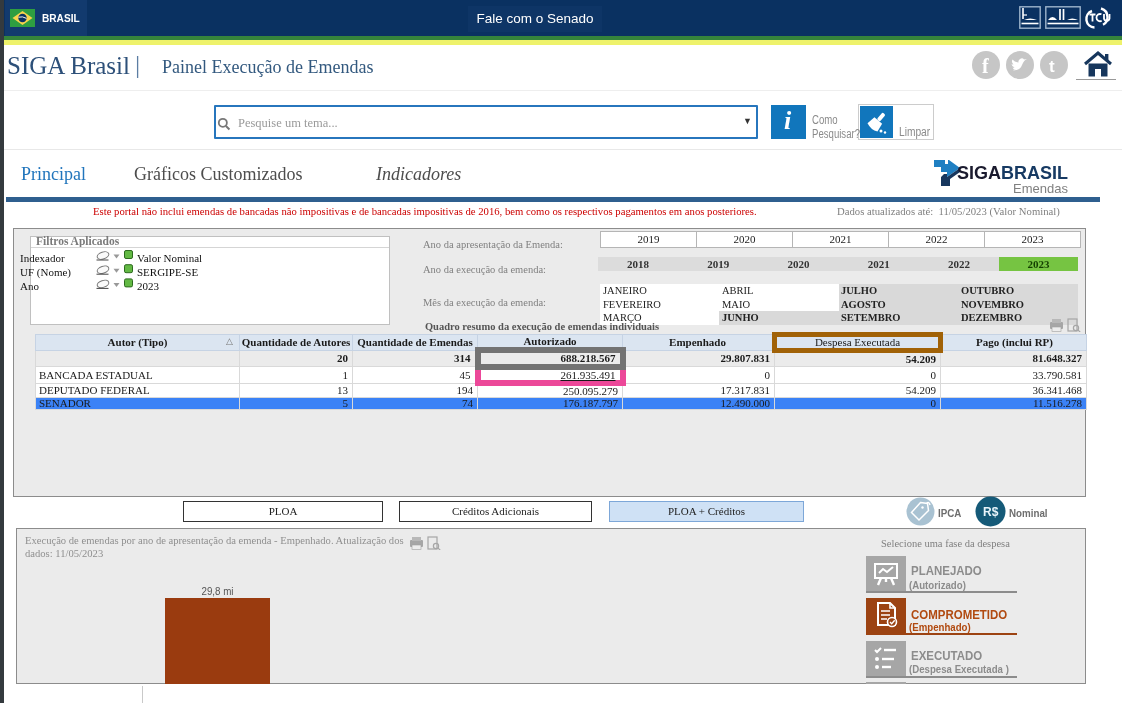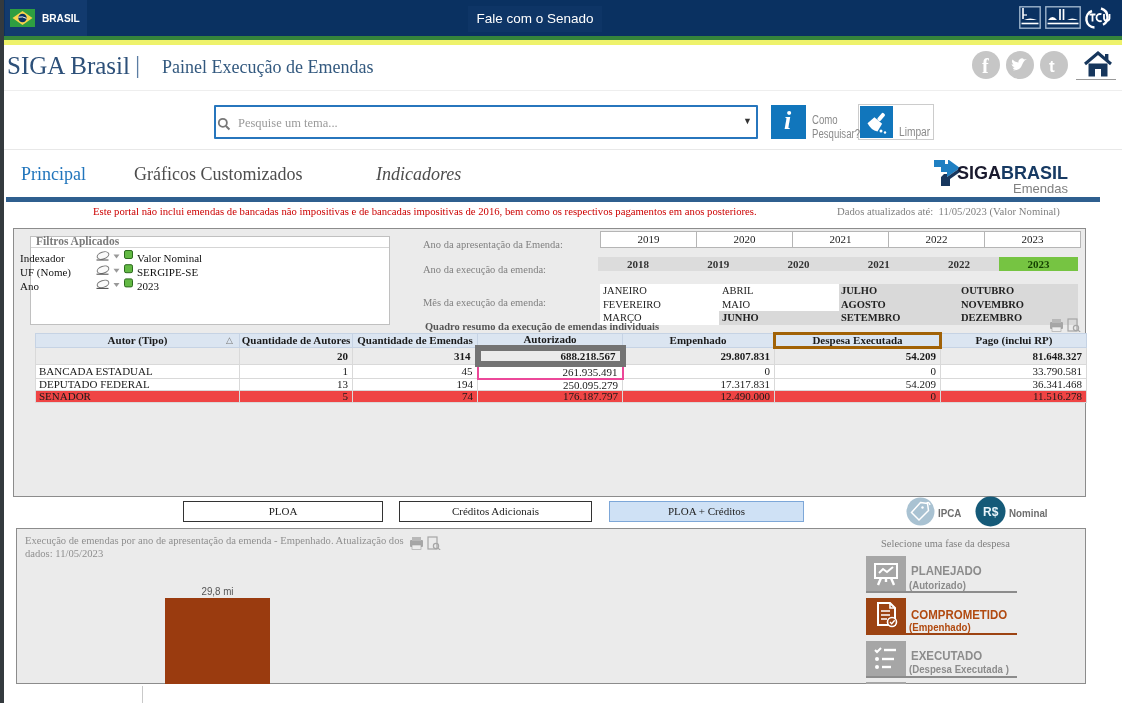--- a/index.html
+++ b/index.html
@@ -195,51 +195,51 @@
           <col style="width:166px">
           <col style="width:146px">
         </colgroup>
 <tbody>
           <tr style="background:#dbe5f1;height:13px;">
   <td style="border:1px solid #c6d3e4;font-weight:bold;text-align:center;position:relative;padding:0;white-space:nowrap;">Autor (Tipo) <span style="position:absolute;right:6px;top:1px;font-weight:normal;color:#777;font-size:9px;">△</span></td>
   <td style="border:1px solid #c6d3e4;font-weight:bold;text-align:center;padding:0;white-space:nowrap;">Quantidade de Autores</td>
   <td style="border:1px solid #c6d3e4;font-weight:bold;text-align:center;padding:0;white-space:nowrap;">Quantidade de Emendas</td>
   <td style="border:1px solid #c6d3e4;font-weight:bold;text-align:center;padding:0;white-space:nowrap;">Autorizado</td>
   <td style="border:1px solid #c6d3e4;font-weight:bold;text-align:center;padding:0;white-space:nowrap;">Empenhado</td>
-  <td style="border:3px solid #a16207;font-weight:bold;text-align:center;padding:0;white-space:nowrap;">Despesa Executada</td>
+  <td style="border:5px solid #a16207;font-weight:normal;text-align:center;padding:0;white-space:nowrap;">Despesa Executada</td>
   <td style="border:1px solid #c6d3e4;font-weight:bold;text-align:center;padding:0;white-space:nowrap;">Pago (inclui RP)</td>
 </tr>
 <tr style="background:#ebebeb;height:12px;font-weight:bold;">
   <td style="padding:0;border:1px solid #d9d9d9;"></td>
   <td style="padding:0;border:1px solid #d9d9d9;text-align:right;padding-right:4px;">20</td>
   <td style="padding:0;border:1px solid #d9d9d9;text-align:right;padding-right:4px;">314</td>
   <td style="padding:0;border:6px solid #737373;text-align:right;padding-right:4px;">688.218.567</td>
   <td style="padding:0;border:1px solid #d9d9d9;text-align:right;padding-right:4px;">29.807.831</td>
   <td style="padding:0;border:1px solid #d9d9d9;text-align:right;padding-right:4px;">54.209</td>
   <td style="padding:0;border:1px solid #d9d9d9;text-align:right;padding-right:4px;">81.648.327</td>
 </tr>
 <tr style="background:#fff;height:12px;">
   <td style="padding:0;border:1px solid #d9d9d9;padding-left:3px;">BANCADA ESTADUAL</td>
   <td style="padding:0;border:1px solid #d9d9d9;text-align:right;padding-right:4px;">1</td>
   <td style="padding:0;border:1px solid #d9d9d9;text-align:right;padding-right:4px;">45</td>
-  <td style="padding:0;border:2px solid #ec4899;text-align:right;padding-right:4px;">261.935.491</td>
+  <td style="padding:0;border:6px solid #ec4899;text-align:right;padding-right:4px;text-decoration:underline;">261.935.491</td>
   <td style="padding:0;border:1px solid #d9d9d9;text-align:right;padding-right:4px;">0</td>
   <td style="padding:0;border:1px solid #d9d9d9;text-align:right;padding-right:4px;">0</td>
   <td style="padding:0;border:1px solid #d9d9d9;text-align:right;padding-right:4px;">33.790.581</td>
 </tr>
 <tr style="background:#fff;height:12px;">
   <td style="padding:0;border:1px solid #d9d9d9;padding-left:3px;">DEPUTADO FEDERAL</td>
   <td style="padding:0;border:1px solid #d9d9d9;text-align:right;padding-right:4px;">13</td>
   <td style="padding:0;border:1px solid #d9d9d9;text-align:right;padding-right:4px;">194</td>
   <td style="padding:0;border:1px solid #d9d9d9;text-align:right;padding-right:4px;">250.095.279</td>
   <td style="padding:0;border:1px solid #d9d9d9;text-align:right;padding-right:4px;">17.317.831</td>
   <td style="padding:0;border:1px solid #d9d9d9;text-align:right;padding-right:4px;">54.209</td>
   <td style="padding:0;border:1px solid #d9d9d9;text-align:right;padding-right:4px;">36.341.468</td>
 </tr>
-<tr style="background:#ef4444;height:12px;">
+<tr style="background:#3b82f6;height:12px;">
   <td style="padding:0;border:1px solid #d9d9d9;padding-left:3px;">SENADOR</td>
   <td style="padding:0;border:1px solid #d9d9d9;text-align:right;padding-right:4px;">5</td>
   <td style="padding:0;border:1px solid #d9d9d9;text-align:right;padding-right:4px;">74</td>
   <td style="padding:0;border:1px solid #d9d9d9;text-align:right;padding-right:4px;">176.187.797</td>
   <td style="padding:0;border:1px solid #d9d9d9;text-align:right;padding-right:4px;">12.490.000</td>
   <td style="padding:0;border:1px solid #d9d9d9;text-align:right;padding-right:4px;">0</td>
   <td style="padding:0;border:1px solid #d9d9d9;text-align:right;padding-right:4px;">11.516.278</td>
 </tr>
 </tbody>
       </table>

